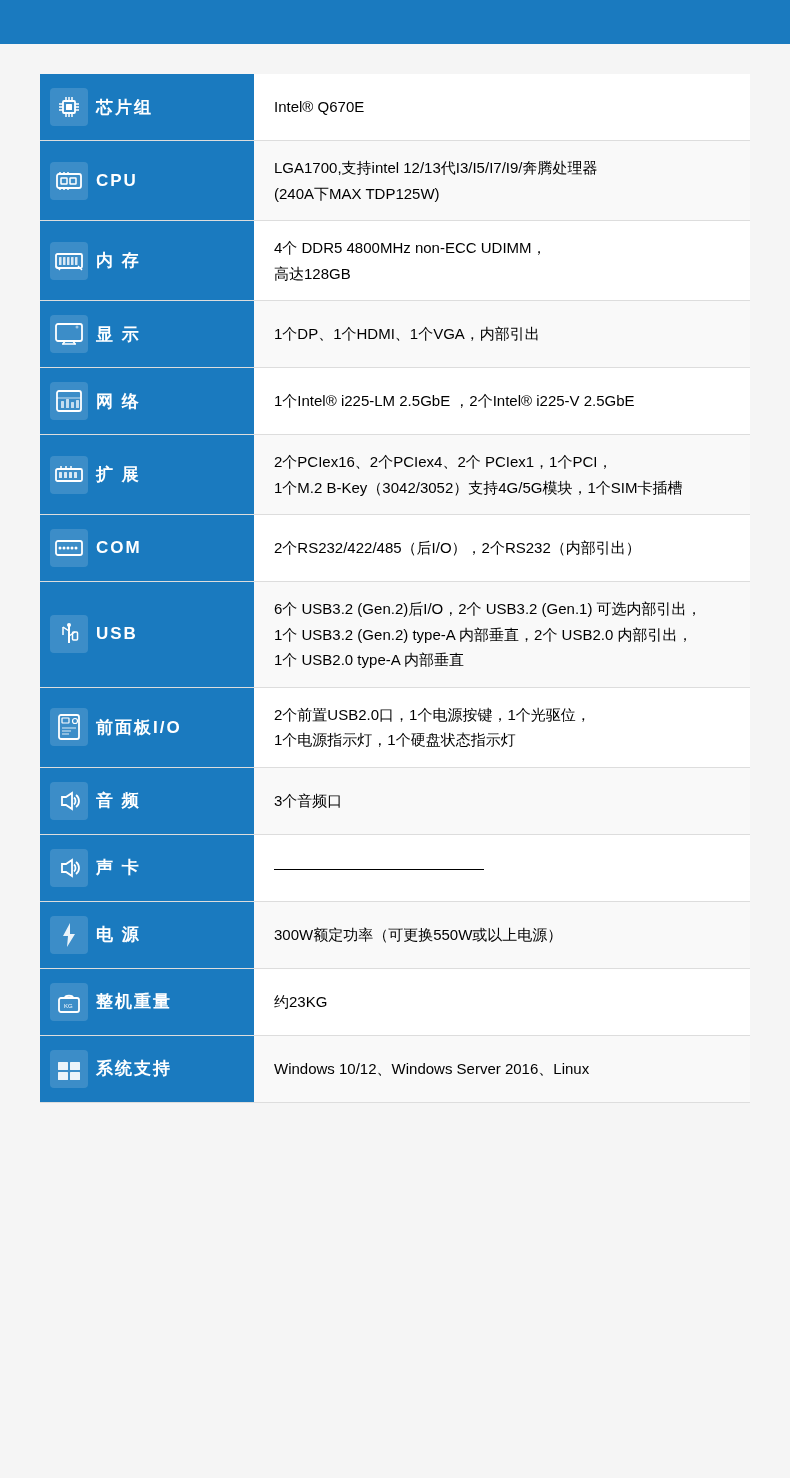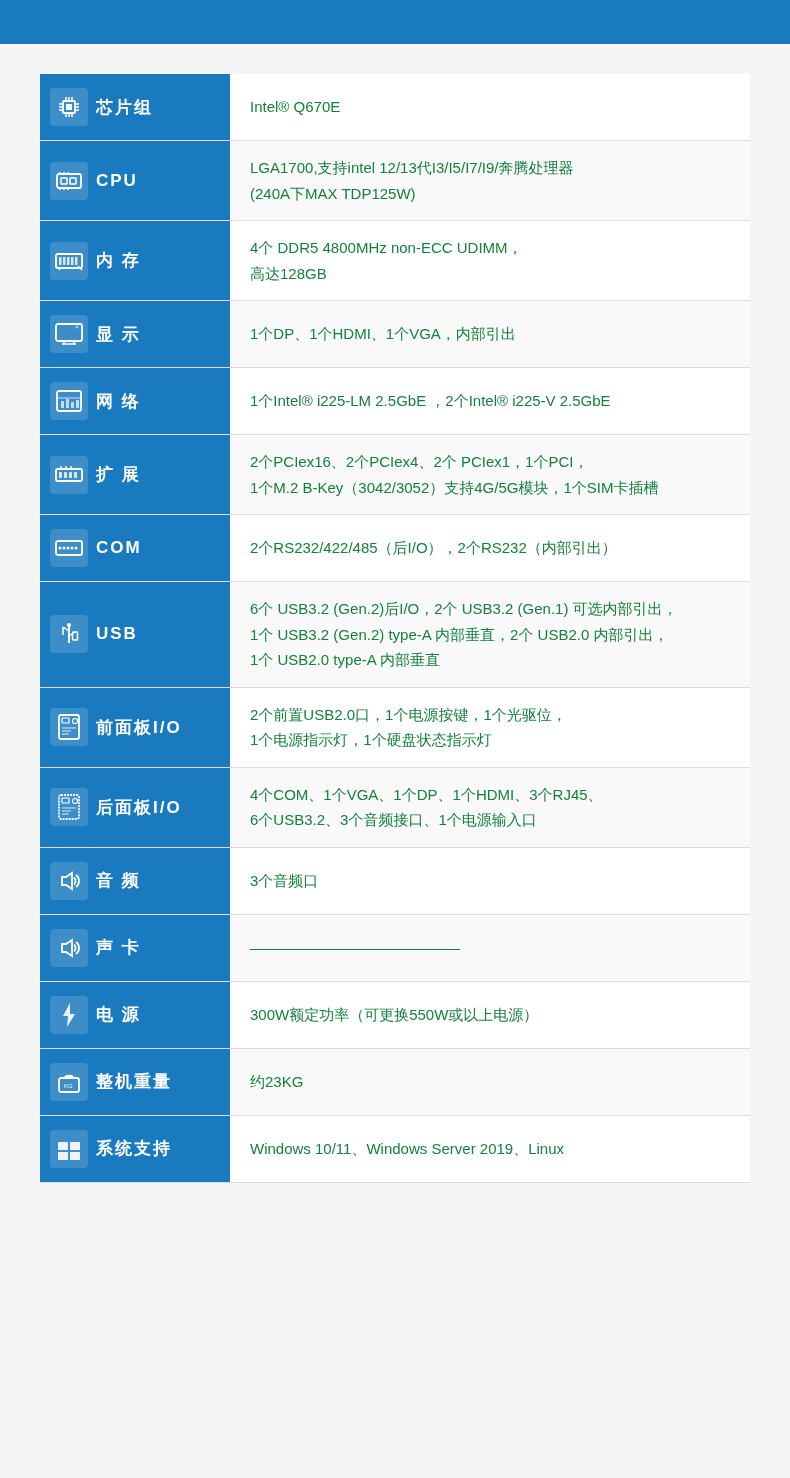--- a/index.html
+++ b/index.html
@@ -37,29 +37,29 @@
       border-collapse: collapse;
       background: #fff;
     }
 
     tr {
       border-bottom: 1px solid #ddd;
     }
 
     td.label-cell {
       background: #1a7abf;
-      width: 190px;
+      width: 214px;
       padding: 14px 10px;
       vertical-align: middle;
     }
 
     td.value-cell {
       padding: 14px 20px;
       font-size: 15px;
-      color: #15803d;
+      color: #000000;
       vertical-align: middle;
       line-height: 1.7;
     }
 
     .label-inner {
       display: flex;
       align-items: center;
       gap: 8px;
     }
 
@@ -276,38 +276,20 @@
               </div>
               <span class="label-text">前面板I/O</span>
             </div>
           </td>
           <td class="value-cell">2个前置USB2.0口，1个电源按键，1个光驱位，<br>1个电源指示灯，1个硬盘状态指示灯</td>
         </tr>
         <tr>
           <td class="label-cell">
             <div class="label-inner">
               <div class="icon-box">
-                <svg width="24" height="26" viewBox="0 0 24 26" fill="none" xmlns="http://www.w3.org/2000/svg">
-                  <rect x="2" y="1" width="20" height="24" rx="2" stroke="white" stroke-width="1.8" stroke-dasharray="2 1"></rect>
-                  <rect x="5" y="4" width="7" height="5" rx="0.5" stroke="white" stroke-width="1.2"></rect>
-                  <circle cx="18" cy="7" r="2.5" stroke="white" stroke-width="1.2"></circle>
-                  <line x1="5" y1="14" x2="19" y2="14" stroke="white" stroke-width="1.2" opacity="0.7"></line>
-                  <line x1="5" y1="17" x2="14" y2="17" stroke="white" stroke-width="1.2" opacity="0.7"></line>
-                  <line x1="5" y1="20" x2="12" y2="20" stroke="white" stroke-width="1.2" opacity="0.7"></line>
-                </svg>
-              </div>
-              <span class="label-text">后面板I/O</span>
-            </div>
-          </td>
-          <td class="value-cell">4个COM、1个VGA、1个DP、1个HDMI、3个RJ45、<br>6个USB3.2、3个音频接口、1个电源输入口</td>
-        </tr>
-        <tr>
-          <td class="label-cell">
-            <div class="label-inner">
-              <div class="icon-box">
                 <svg width="22" height="24" viewBox="0 0 22 24" fill="none" xmlns="http://www.w3.org/2000/svg">
                   <polygon points="4,8 4,16 8,16 14,20 14,4 8,8" stroke="white" stroke-width="1.8" fill="none"></polygon>
                   <path d="M16 8.5 C18 10 18 14 16 15.5" stroke="white" stroke-width="1.8" fill="none"></path>
                   <path d="M18 6 C22 9 22 15 18 18" stroke="white" stroke-width="1.8" fill="none"></path>
                 </svg>
               </div>
               <span class="label-text">音 频</span>
             </div>
           </td>
           <td class="value-cell">3个音频口</td>
@@ -362,17 +344,17 @@
                 <svg width="24" height="24" viewBox="0 0 24 24" fill="none" xmlns="http://www.w3.org/2000/svg">
                   <rect x="1" y="5" width="10" height="8" rx="0.5" fill="white" opacity="0.9"></rect>
                   <rect x="13" y="5" width="10" height="8" rx="0.5" fill="white" opacity="0.9"></rect>
                   <rect x="1" y="15" width="10" height="8" rx="0.5" fill="white" opacity="0.9"></rect>
                   <rect x="13" y="15" width="10" height="8" rx="0.5" fill="white" opacity="0.9"></rect>
                 </svg>
               </div>
               <span class="label-text">系统支持</span>
             </div>
           </td>
-          <td class="value-cell">Windows 10/11、Windows Server 2019、Linux</td>
+          <td class="value-cell">Windows 10/12、Windows Server 2016、Linux</td>
         </tr>
       </tbody>
   </table>
 </div>
 
 </body></html>

